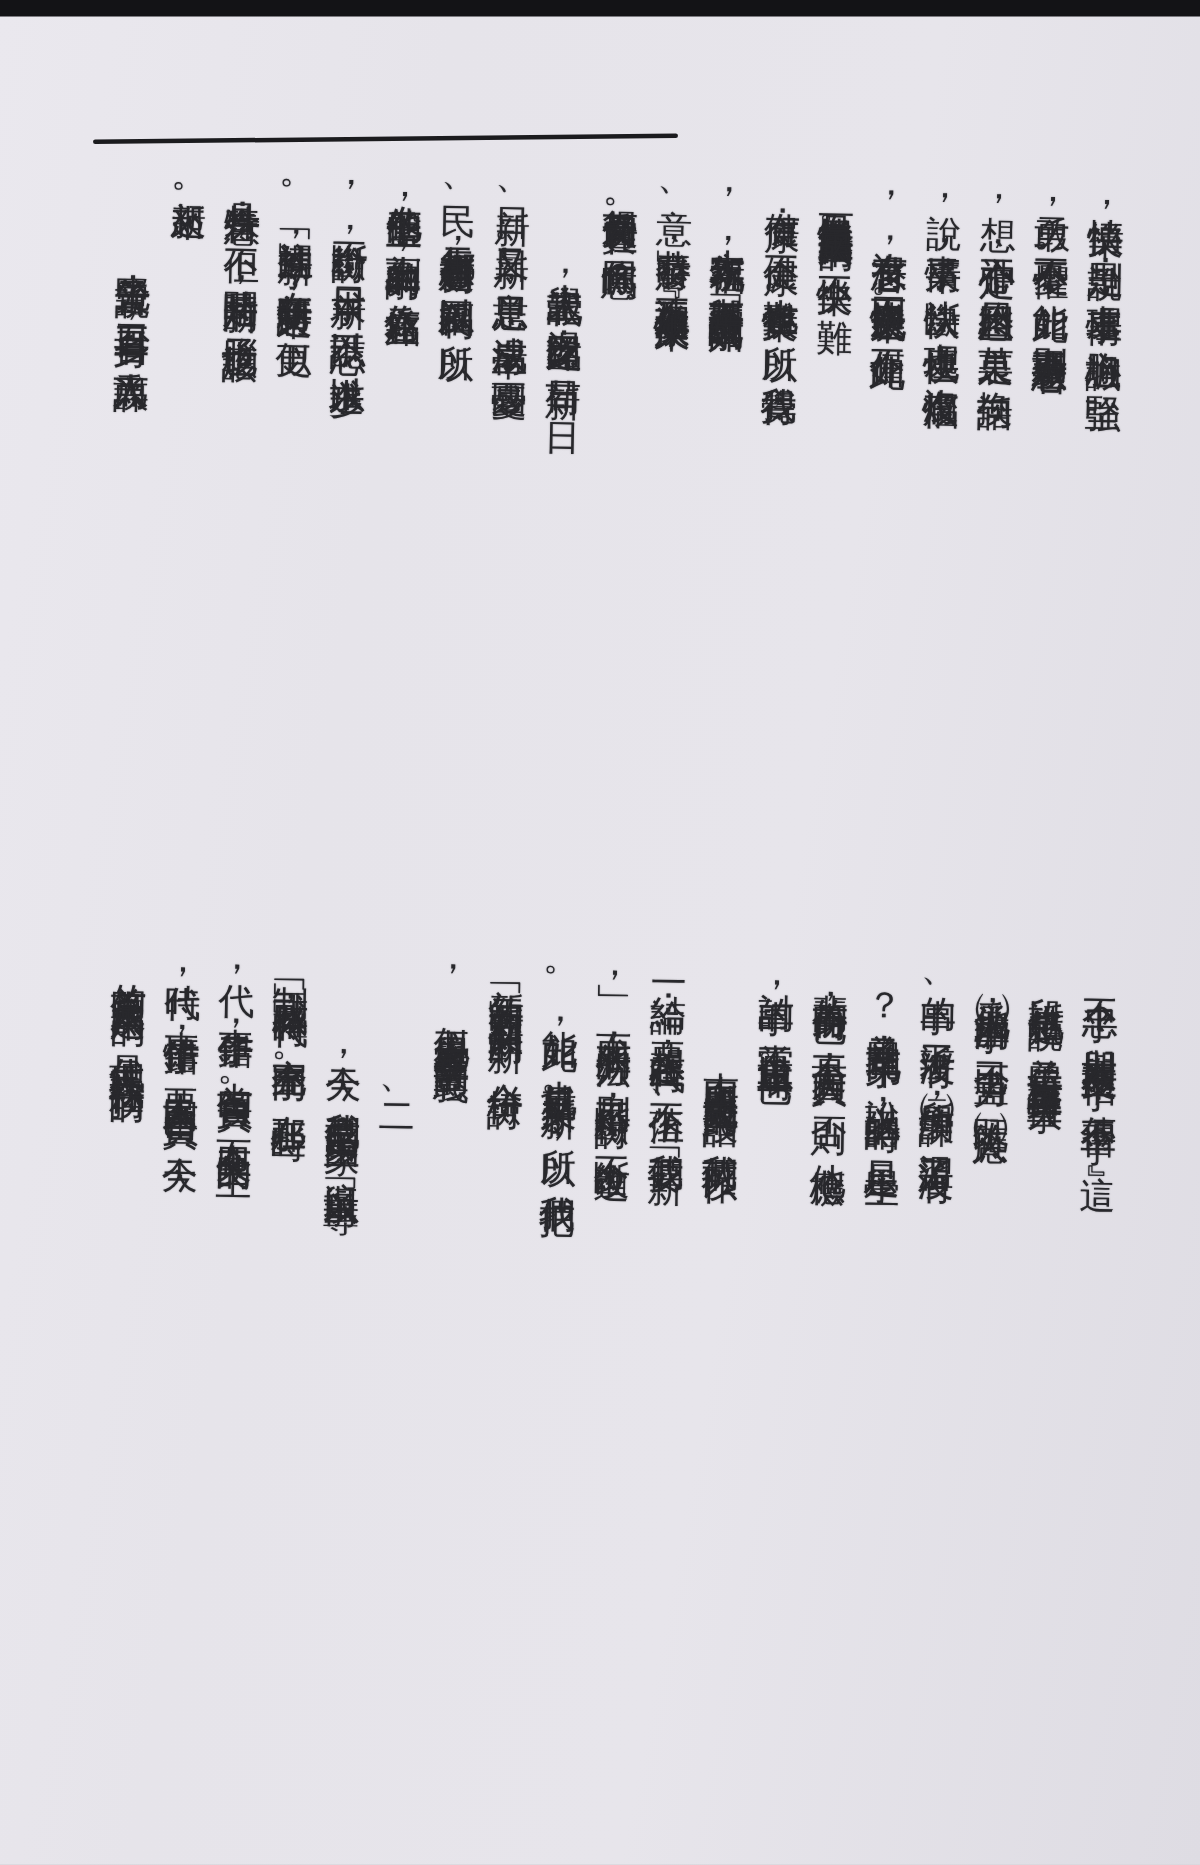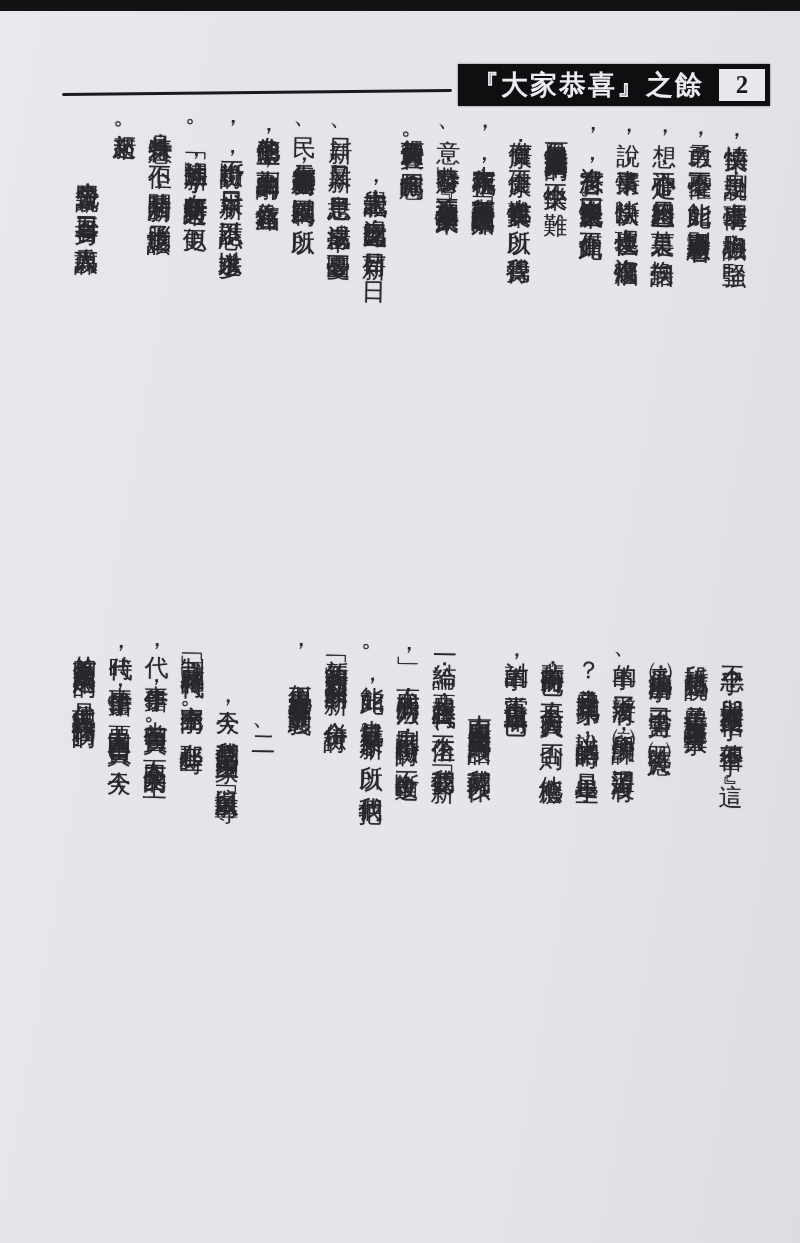--- a/index.html
+++ b/index.html
@@ -85,26 +85,20 @@
 </style>
 </head>
 <body>
 
 <div class="page">
 
   <div class="scan-strip"></div>
 
   <div class="header-rule"></div>
 
-  <div class="running-header">
-    <span class="header-title">『大家恭喜』之餘</span>
-    <span class="page-num-box">
-        <span>2</span>
-      </span>
-  </div>
 
   <div class="register reg-top">
     <div class="col">情快樂，則是說：處理事情，心胸坦誠，堅強</div>
     <div class="col">勇敢，不憂不懼。能如此，則遇事不致左思右</div>
     <div class="col">想，心神不定，終日愁困，莫衷一是。換句話</div>
     <div class="col">說，事情來了，決斷快，處理也快，沒有煩惱</div>
     <div class="col">，沒有愁苦，因而快樂也就來了。不僅如此，</div>
     <div class="col">而且快樂與健康常是互爲因果的。不快樂、難</div>
     <div class="col">有健康；不健康，也難有快樂。所以，我覺得</div>
     <div class="col">，大家新年祝福，與其誇而不實的說「萬事如</div>

